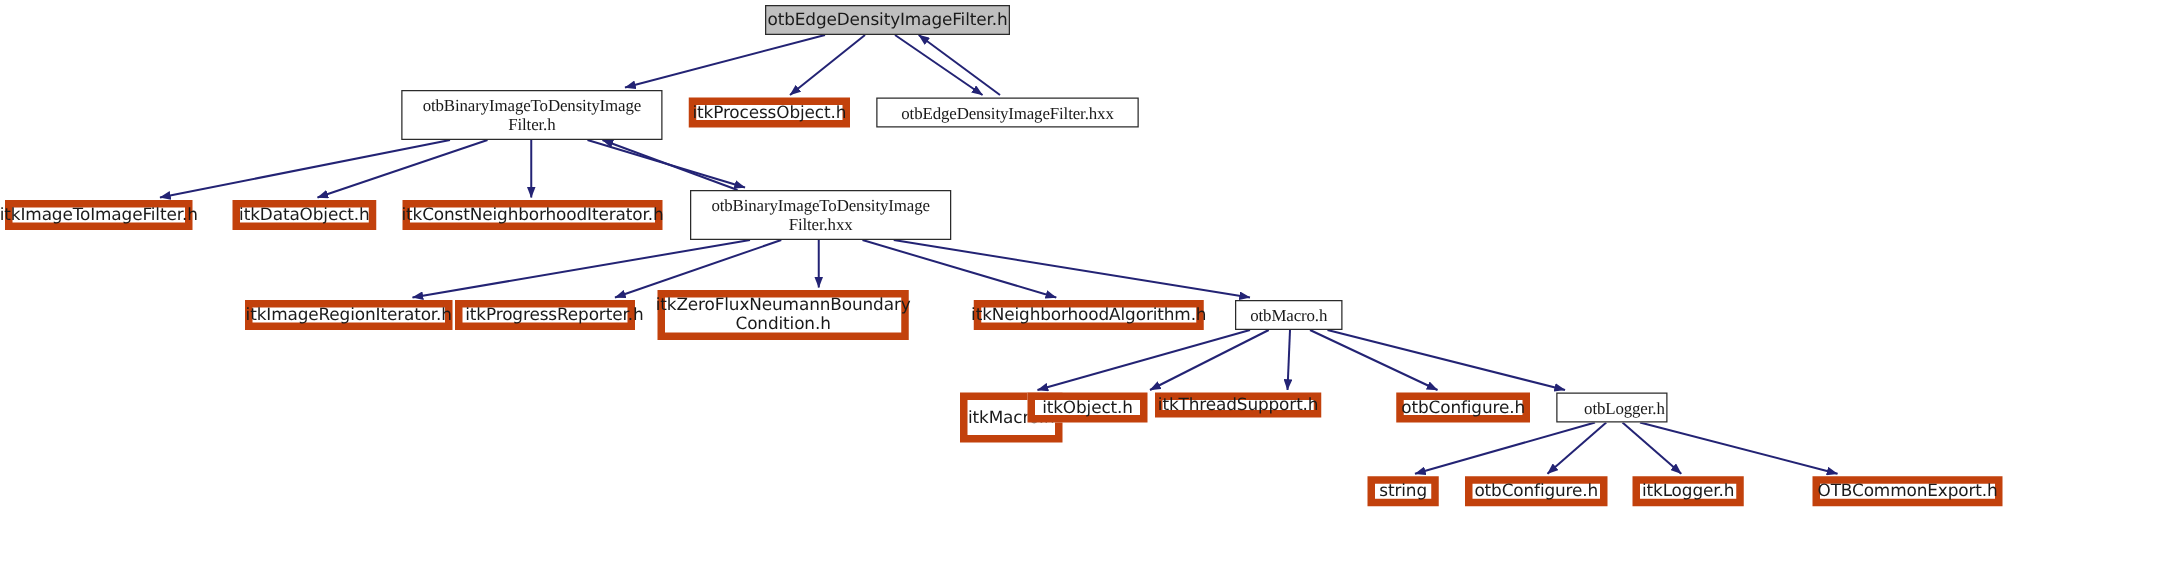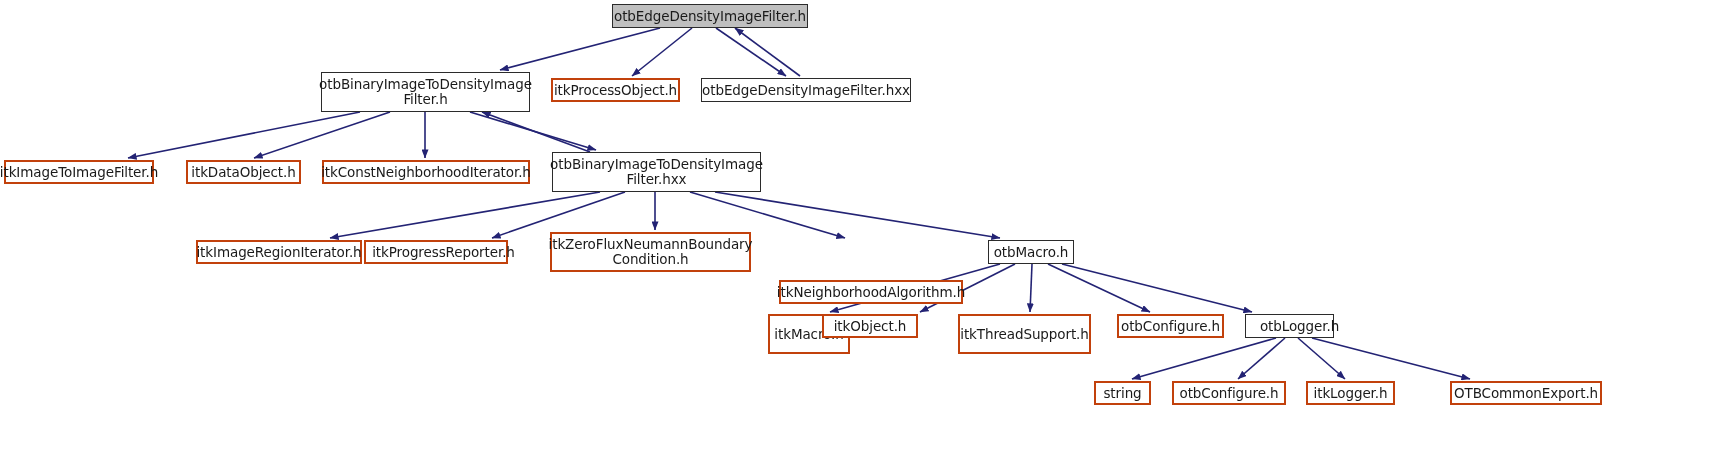--- a/index.html
+++ b/index.html
@@ -5,30 +5,31 @@
   html,body{margin:0;padding:0;background:#ffffff;}
   body{font-family:"DejaVu Sans","Liberation Sans",sans-serif;}
   #graph{position:relative;width:1732px;height:455px;overflow:hidden;background:#ffffff;}
   svg.edges{position:absolute;left:0;top:0;width:1732px;height:455px;pointer-events:none;}
   .node{
     position:absolute;
     box-sizing:border-box;
     display:flex;align-items:center;justify-content:center;
     text-align:center;
     background:#ffffff;
-    border:2px solid #c2410c;
+    border:6px solid #c2410c;
     color:#1a1a1a;
     font-size:13.5px;
     line-height:15px;
     letter-spacing:-0.1px;
     white-space:pre-line;
     padding:0 4px;
   }
   .node.emph{
     border:1.6px solid #2b2b2b;
+    font-family:Liberation Serif, serif;
   }
   .node.root{
     background:#bfbfbf;
     border:1.6px solid #2b2b2b;
   }
 </style>
 </head>
 <body>
 
 <div id="graph">
@@ -70,27 +71,27 @@
 Filter.h</div>
       <div class="node" style="left: 551px; top: 78px; width: 129px; height: 24px;">itkProcessObject.h</div>
       <div class="node emph" style="left: 701px; top: 78px; width: 210px; height: 24px;">otbEdgeDensityImageFilter.hxx</div>
       <div class="node" style="left: 4px; top: 160px; width: 150px; height: 24px;">itkImageToImageFilter.h</div>
       <div class="node" style="left: 186px; top: 160px; width: 115px; height: 24px;">itkDataObject.h</div>
       <div class="node" style="left: 322px; top: 160px; width: 208px; height: 24px;">itkConstNeighborhoodIterator.h</div>
       <div class="node emph" style="left: 552px; top: 152px; width: 209px; height: 40px;">otbBinaryImageToDensityImage
 Filter.hxx</div>
       <div class="node" style="left: 196px; top: 240px; width: 166px; height: 24px;">itkImageRegionIterator.h</div>
       <div class="node" style="left: 364px; top: 240px; width: 144px; height: 24px; padding-left: 19px;">itkProgressReporter.h</div>
-      <div class="node" style="left: 550px; top: 232px; width: 201px; height: 40px;">itkZeroFluxNeumannBoundary
+      <div class="node" style="left: 526px; top: 232px; width: 201px; height: 40px;">itkZeroFluxNeumannBoundary
 Condition.h</div>
-      <div class="node" style="left: 779px; top: 240px; width: 184px; height: 24px; margin-top: 40px;">itkNeighborhoodAlgorithm.h</div>
+      <div class="node" style="left: 779px; top: 240px; width: 184px; height: 24px;">itkNeighborhoodAlgorithm.h</div>
       <div class="node emph" style="left: 988px; top: 240px; width: 86px; height: 24px;">otbMacro.h</div>
       <div class="node" style="left: 768px; top: 314px; width: 82px; height: 40px;">itkMacro.h</div>
       <div class="node" style="left: 822px; top: 314px; width: 96px; height: 24px;">itkObject.h</div>
-      <div class="node" style="left: 958px; top: 314px; width: 133px; height: 40px;">itkThreadSupport.h</div>
+      <div class="node" style="left: 924px; top: 314px; width: 133px; height: 20px;">itkThreadSupport.h</div>
       <div class="node" style="left: 1117px; top: 314px; width: 107px; height: 24px;">otbConfigure.h</div>
       <div class="node emph" style="left: 1245px; top: 314px; width: 89px; height: 24px; padding-left: 24px;">otbLogger.h</div>
       <div class="node" style="left: 1094px; top: 381px; width: 57px; height: 24px;">string</div>
       <div class="node" style="left: 1172px; top: 381px; width: 114px; height: 24px;">otbConfigure.h</div>
       <div class="node" style="left: 1306px; top: 381px; width: 89px; height: 24px;">itkLogger.h</div>
       <div class="node" style="left: 1414px; top: 381px; width: 152px; height: 24px; margin-left: 36px;">OTBCommonExport.h</div>
     </div>
 </div>
 
 </body></html>

